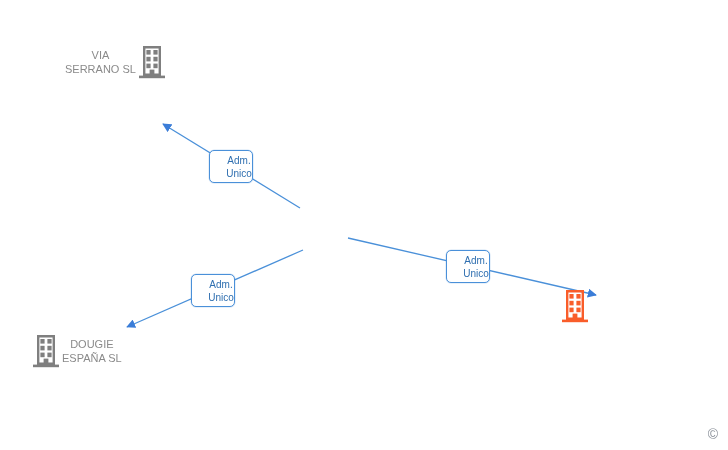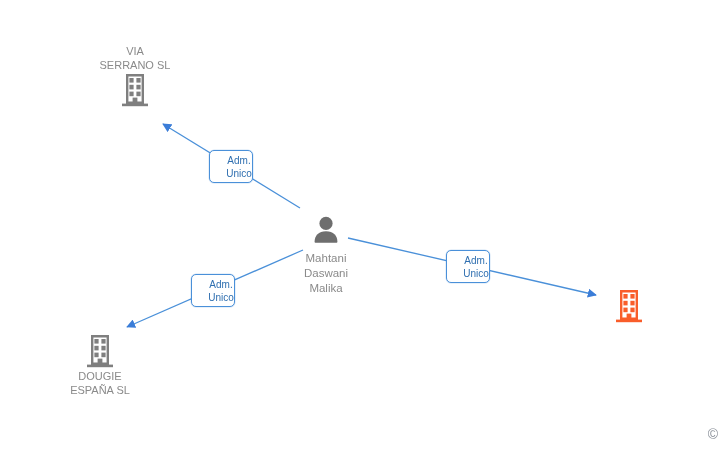--- a/index.html
+++ b/index.html
@@ -24,21 +24,21 @@
   #edge-layer {
     position: absolute;
     left: 0; top: 0;
     width: 728px;
     height: 450px;
     pointer-events: none;
   }
   .node {
     position: absolute;
     display: flex;
-    flex-direction: column;
+    flex-direction: row;
     align-items: center;
     width: 140px;
   }
   .node-label {
     text-align: center;
     line-height: 14px;
     white-space: pre-line;
   }
   .company-label {
     font-size: 11px;
@@ -171,31 +171,20 @@
         <rect x="10.4" y="12.8" width="4.2" height="4.6"></rect>
         <rect x="17.4" y="12.8" width="4.2" height="4.6"></rect>
         <rect x="10.4" y="19.6" width="4.2" height="4.6"></rect>
         <rect x="17.4" y="19.6" width="4.2" height="4.6"></rect>
         <rect x="13.6" y="25.6" width="4.8" height="6.4"></rect>
         <rect x="3" y="31.6" width="26" height="2.6"></rect>
       </g>
     </svg>
   </div>
 
-  <div class="node" id="node-person">
-    <svg class="icon-person" width="34" height="30" viewBox="0 0 34 30">
-      <g fill="#6e6e6e">
-        <circle cx="17" cy="8.4" r="6.6"></circle>
-        <path d="M17 16.2 c-7.4 0 -11.4 4.6 -11.4 10.2 q0 1.4 0.7 1.4 h21.4 q0.7 0 0.7 -1.4 c0 -5.6 -4 -10.2 -11.4 -10.2 z"></path>
-      </g>
-    </svg>
-    <div class="node-label person-label" style="margin-top:6px;">Mahtani
-Daswani
-Malika</div>
-  </div>
 
   <div class="edge-label" id="edge-label-0">Adm.
 Unico</div>
   <div class="edge-label" id="edge-label-1">Adm.
 Unico</div>
   <div class="edge-label" id="edge-label-2">Adm.
 Unico</div>
 
 </div>
 

